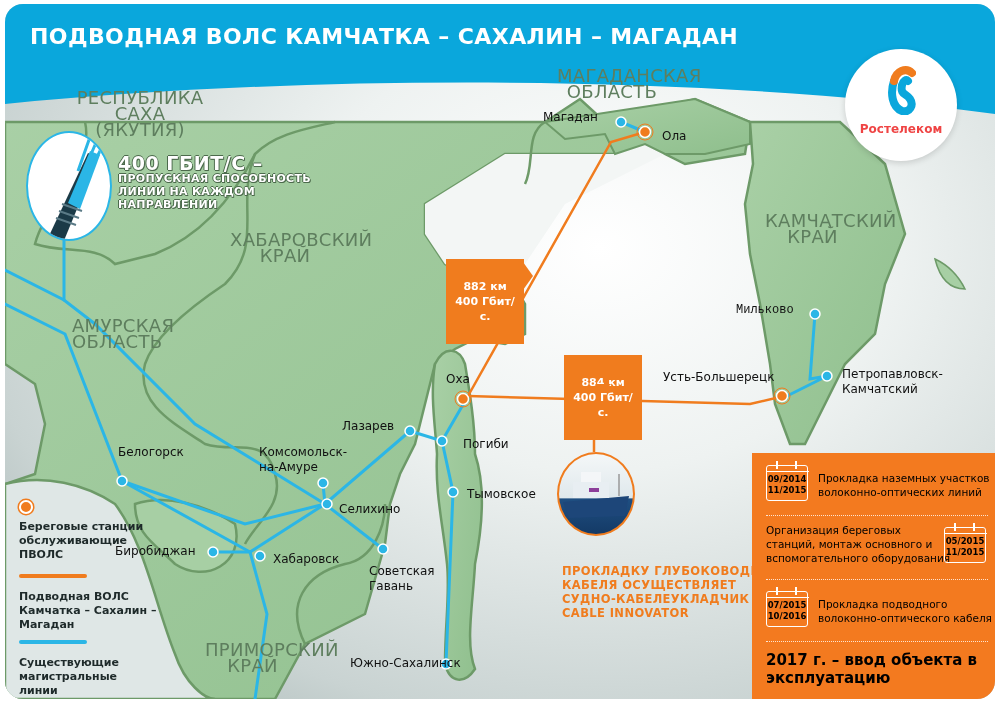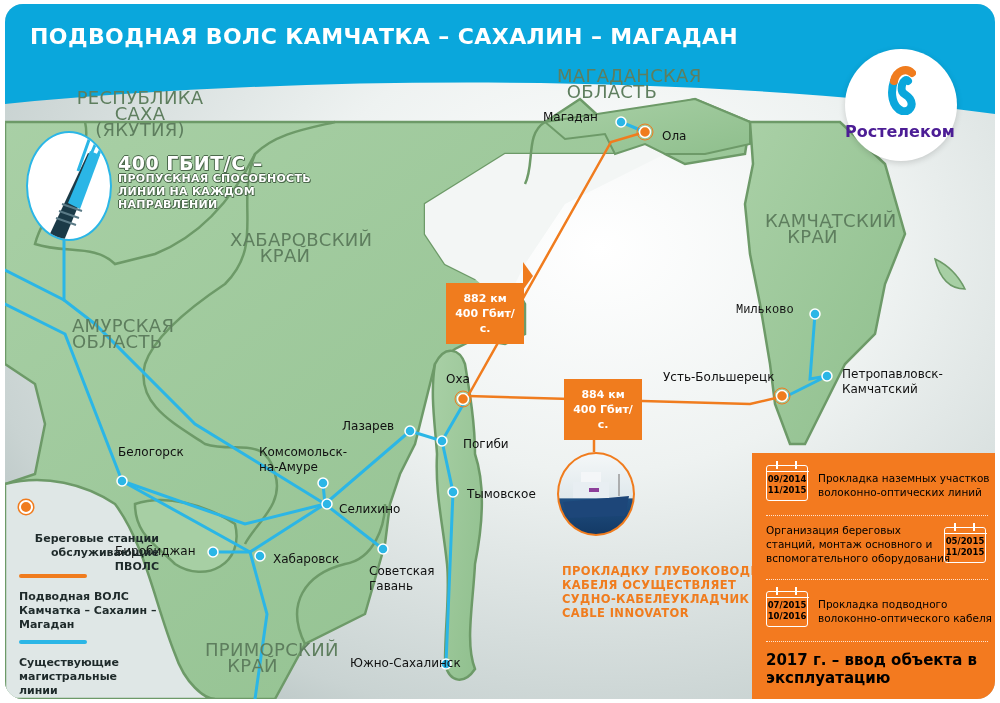--- a/index.html
+++ b/index.html
@@ -21,22 +21,22 @@
     font-family: "DejaVu Sans", sans-serif;
   }
   svg.map { position: absolute; left: 0; top: 0; }
 
   .logo-circle {
     position: absolute; left: 840px; top: 45px; width: 112px; height: 112px;
     border-radius: 50%; background: #ffffff;
     box-shadow: 0 2px 6px rgba(0,0,0,0.15);
   }
   .logo-text {
-    position: absolute; left: 0; top: 73px; width: 112px; text-align: left;
-    font-size: 16px; font-weight: bold; color: #4c1d95;
+    position: absolute; left: 0; top: 73px; width: 112px; text-align: center;
+    font-size: 12px; font-weight: bold; color: #ef4444;
   }
 
   .region-label {
     position: absolute; color: #5e7e5e; font-size: 18px; text-align: center;
     line-height: 16px; letter-spacing: 0.3px;
   }
   .city-label {
     position: absolute; color: #111; font-size: 12px; line-height: 15px; white-space: nowrap;
   }
 
@@ -49,22 +49,21 @@
     position: absolute; left: 113px; top: 150px; color: #ffffff;
     text-shadow: 1px 1px 0 #4c6a4c, -1px 0 0 #4c6a4c, 0 1px 0 #4c6a4c, 0 -1px 0 #4c6a4c;
     font-weight: bold; line-height: 13px;
   }
   .capacity .big { font-size: 19px; letter-spacing: 0.5px; line-height: 18px; }
   .capacity .small { font-size: 11px; letter-spacing: 0.3px; }
 
   .dist-tag {
     position: absolute; background: #f07c1e; color: #ffffff;
     font-size: 11px; font-weight: bold; text-align: center; line-height: 15px;
-    padding: 8px 6px;
-    margin-top: 24px;
+    padding: 20px 6px;
   }
 
   .legend {
     position: absolute; left: 14px; top: 496px; width: 135px; color: #1e2a2a;
     font-size: 11px; font-weight: bold; line-height: 14px;
   }
   .legend .item { position: absolute; left: 0; width: 140px; }
   .legend .dot {
     width: 14px; height: 14px; border-radius: 50%; background: #f07c1e;
     border: 2px solid #ffffff; box-shadow: 0 0 0 1.5px #f07c1e;
@@ -285,21 +284,21 @@
   <div class="ship-caption">
     <div>ПРОКЛАДКУ ГЛУБОКОВОДНОГО</div>
     <div>КАБЕЛЯ ОСУЩЕСТВЛЯЕТ</div>
     <div>СУДНО-КАБЕЛЕУКЛАДЧИК</div>
     <div>CABLE INNOVATOR</div>
   </div>
 
   <div class="legend">
     <div class="item" style="top:0;">
       <div class="dot"></div>
-      <div style="margin-top:18px;text-align:right;">
+      <div style="margin-top:6px;">
         <div>Береговые станции</div>
         <div>обслуживающие</div>
         <div>ПВОЛС</div>
       </div>
     </div>
     <div class="item" style="top:74px;">
       <div class="bar" style="background:#f07c1e;"></div>
       <div style="margin-top:12px;">
         <div>Подводная ВОЛС</div>
         <div>Камчатка – Сахалин –</div>

